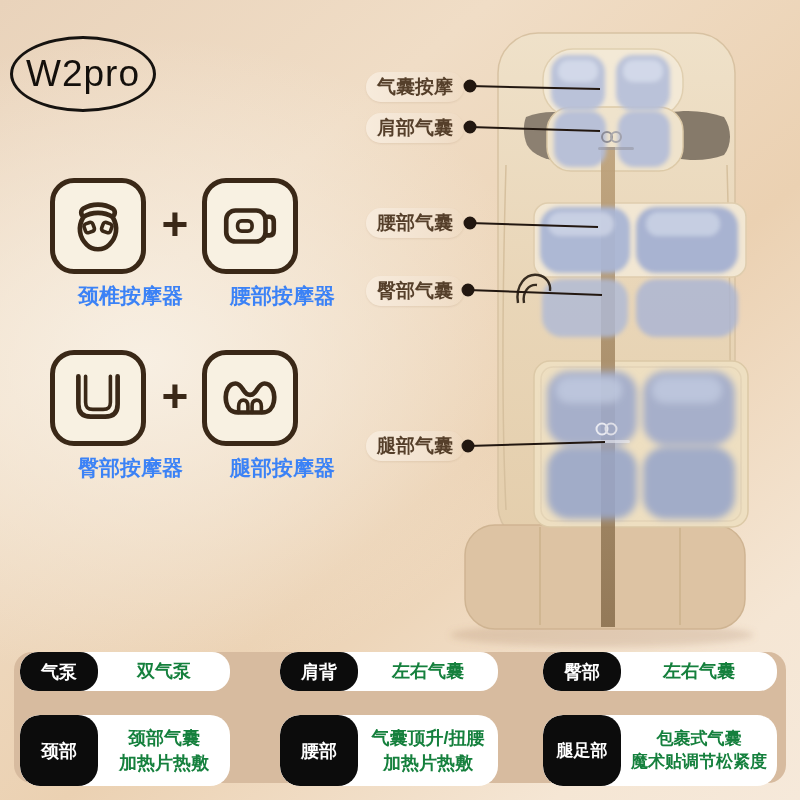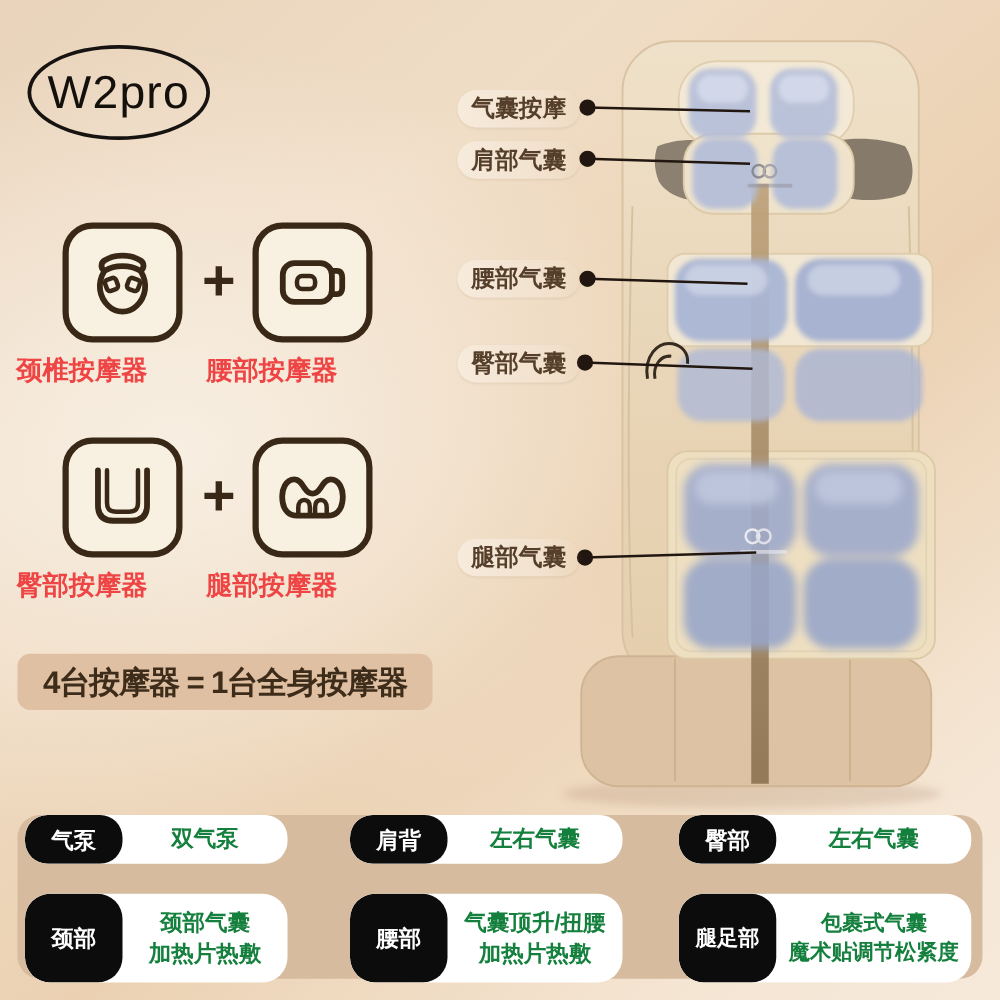--- a/index.html
+++ b/index.html
@@ -6,34 +6,34 @@
   body{
     width:800px;height:800px;position:relative;overflow:hidden;
     font-family:"Liberation Sans",sans-serif;
     background:
       radial-gradient(90% 70% at 18% 45%, rgba(248,240,228,.95) 0%, rgba(248,240,228,0) 58%),
       linear-gradient(140deg,#e9d3bb 0%,#f0ddc6 28%,#ebd1b2 58%,#f5e6d4 86%,#f6e9da 100%);
   }
   .abs{position:absolute;}
   
   .badge{
-    left:22px;top:36px;width:146px;height:76px;
+    left:10px;top:36px;width:146px;height:76px;
     border:3px solid #161310;border-radius:50%;
     display:flex;align-items:center;justify-content:center;
     font-size:37px;font-weight:500;color:#14100c;letter-spacing:1px;
     box-sizing:border-box;
   }
   
   .icon-box{
     width:96px;height:96px;box-sizing:border-box;
     border:5px solid #3a2817;border-radius:24px;background:#f8f1e2;
     display:flex;align-items:center;justify-content:center;
   }
   .dev-label{
-    width:170px;text-align:left;font-size:21px;font-weight:700;color:#ef4444;
+    width:170px;text-align:right;font-size:21px;font-weight:700;color:#3b82f6;
   }
   .plus{
     width:34px;height:52px;line-height:52px;text-align:center;
     font-size:46px;font-weight:700;color:#3a2817;
   }
   
   .banner{
     left:14px;top:523px;width:332px;height:45px;
     background:#e0c0a2;border-radius:10px;
     display:flex;align-items:center;justify-content:center;
@@ -238,23 +238,20 @@
   <div class="abs icon-box" style="left:202px;top:350px;">
     <svg width="62" height="62" viewBox="0 0 60 60" fill="none" stroke="#3a2817" stroke-width="4.5" stroke-linecap="round" stroke-linejoin="round">
       <path d="M7,34 C5,23 10,16 16,16 C20,16 22,20 24,23 C26,26 28,27 30,27 C32,27 34,26 36,23 C38,20 40,16 44,16 C50,16 55,23 53,34 C52,40 48,44 42,44 L18,44 C12,44 8,40 7,34 Z"></path>
       <path d="M19,44 V38 C19,34 21,32 23.5,32 C26.5,32 28,34 28,38 V44" stroke-width="3.5"></path>
       <path d="M32,44 V38 C32,34 33.5,32 36.5,32 C39,32 41,34 41,38 V44" stroke-width="3.5"></path>
     </svg>
   </div>
   <div class="abs dev-label" style="left:13px;top:454px;">臀部按摩器</div>
   <div class="abs dev-label" style="left:165px;top:454px;">腿部按摩器</div>
 
-  <div class="abs banner">
-    <span>4台按摩器 = 1台全身按摩器</span>
-  </div>
 
   <div class="abs spec-card">
     <div class="spec-pill r1 c1">
       <div class="spec-key">气泵</div>
       <div class="spec-value">双气泵</div>
     </div>
     <div class="spec-pill r1 c2">
       <div class="spec-key">肩背</div>
       <div class="spec-value">左右气囊</div>
     </div>

